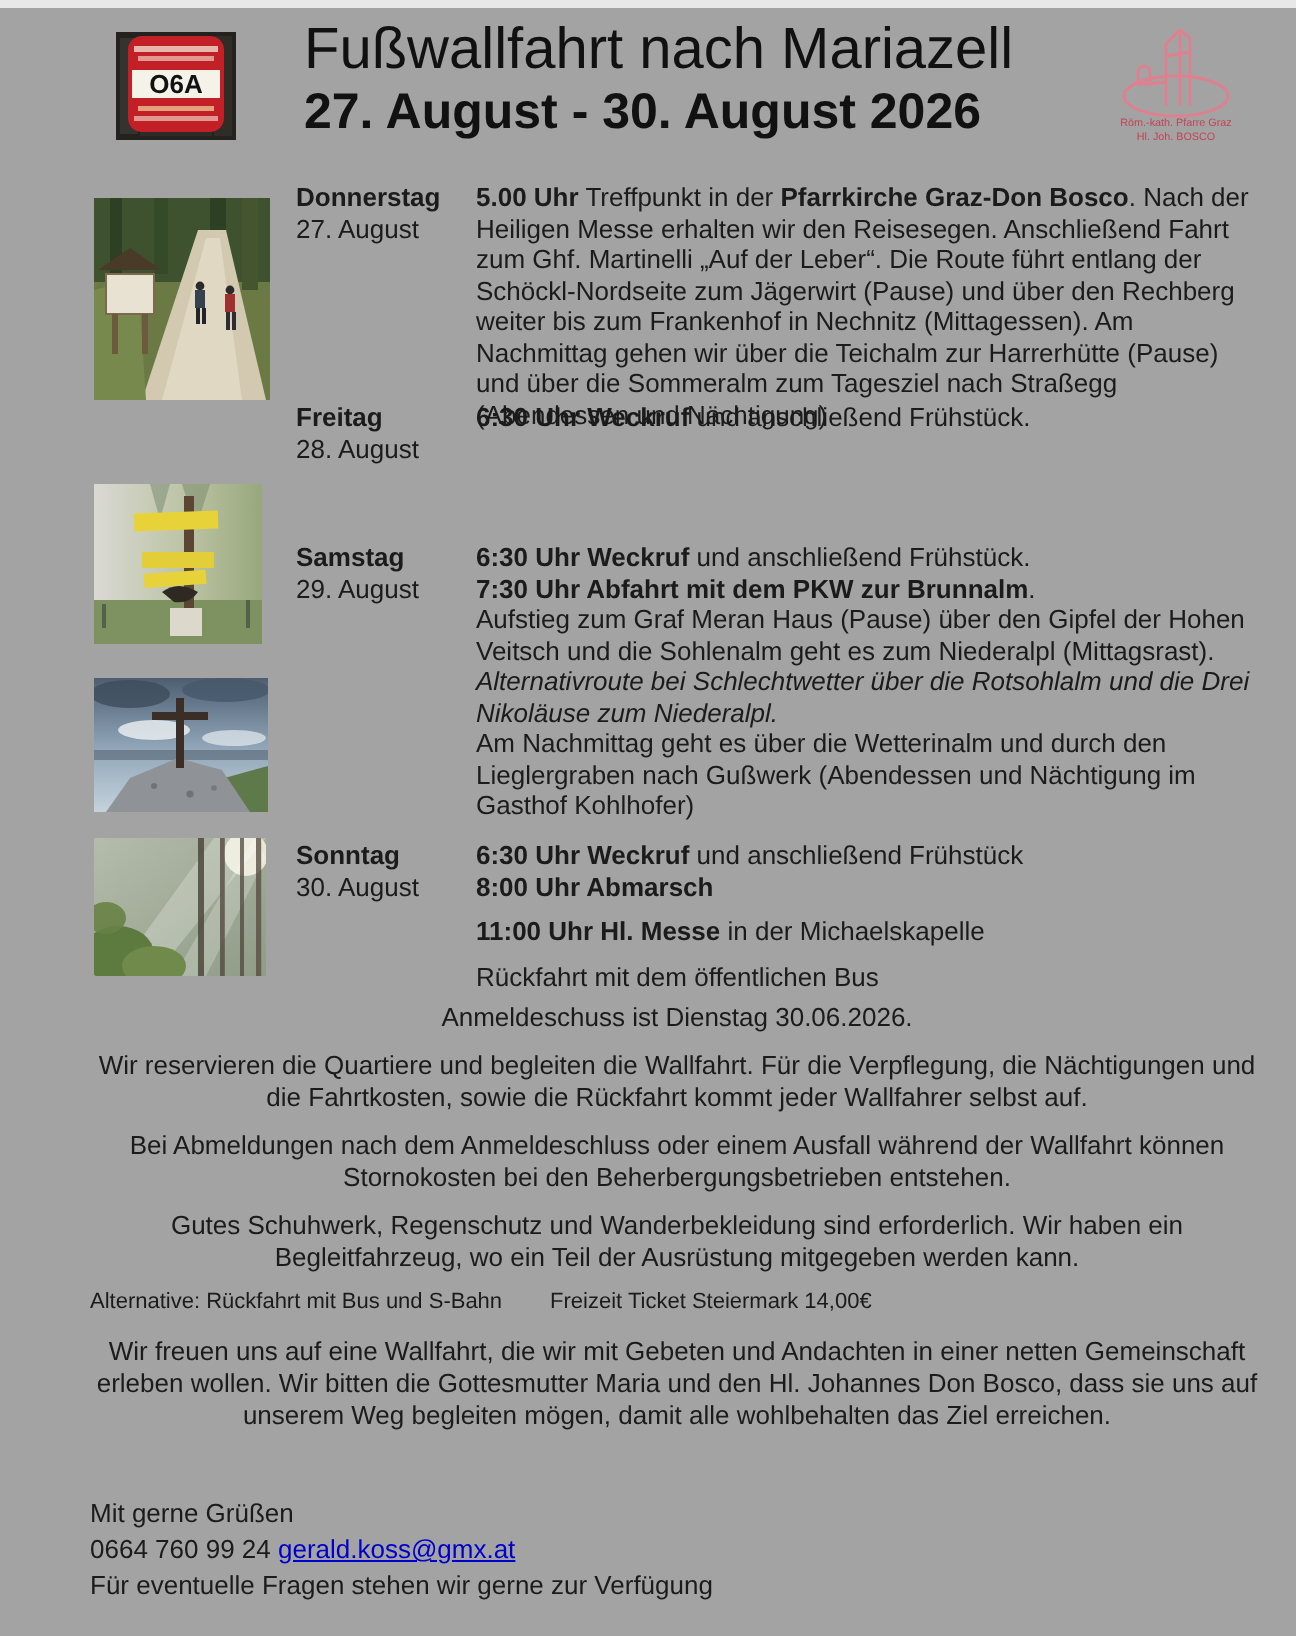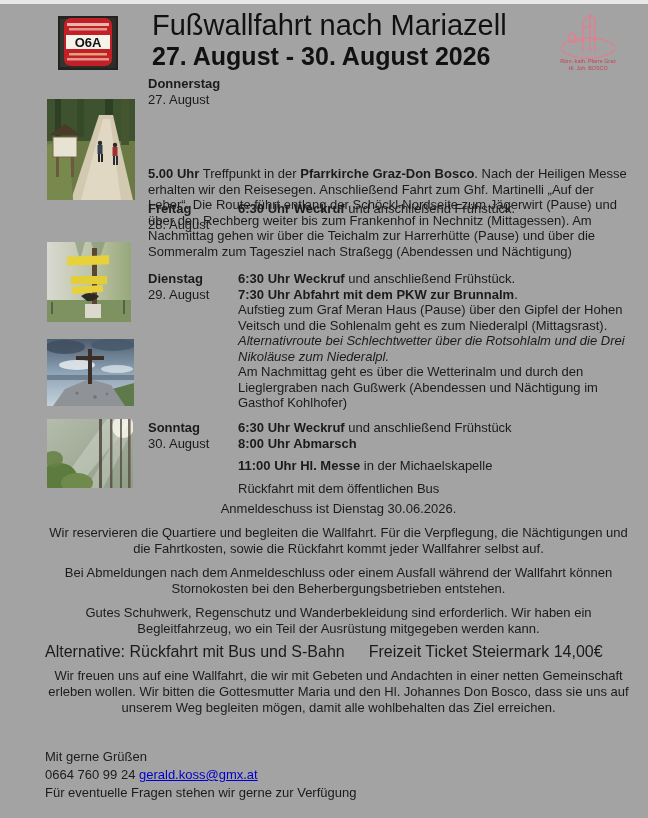--- a/index.html
+++ b/index.html
@@ -18,21 +18,21 @@
   .day-col{flex:0 0 90px;font-size:13px;line-height:15.5px;}
   .day-label{font-weight:700;}
   .day-text{flex:1;font-size:13px;line-height:15.5px;}
   .day-block{margin:0;}
   .day-block.gap{margin-top:7px;}
   .b{font-weight:700;}
   .i{font-style:italic;}
   
   .bottom{position:absolute;left:45px;right:16px;top:497px;font-size:13px;line-height:16px;}
   .bottom p{margin:0 0 8px 0;text-align:center;}
-  .small-note{font-size:16px;line-height:13px;margin:2px 0 10px 0;}
+  .small-note{font-size:11px;line-height:13px;margin:2px 0 10px 0;}
   .small-note .gapspan{display:inline-block;width:24px;}
   
   .footer{position:absolute;left:45px;right:16px;top:744px;font-size:13px;line-height:18px;}
   .name-row{position:relative;}
   .name-right{position:absolute;left:385px;top:0;}
   a.mail{color:#0000cc;text-decoration:underline;}
 </style>
 </head>
 <body>
 
@@ -167,41 +167,41 @@
       <rect x="63" y="0" width="2.4" height="69" fill="#55493e" opacity="0.8"></rect>
       <rect x="73" y="0" width="2" height="69" fill="#4e463c" opacity="0.75"></rect>
       <rect x="81" y="0" width="2.6" height="69" fill="#5a4f42" opacity="0.8"></rect>
       <ellipse cx="12" cy="58" rx="18" ry="14" fill="#5d7a3f"></ellipse>
       <ellipse cx="30" cy="64" rx="16" ry="10" fill="#6f8a4a"></ellipse>
       <ellipse cx="6" cy="40" rx="10" ry="8" fill="#688245" opacity="0.9"></ellipse>
     </svg>
   </div>
 
   <div>
-      <div class="day-row" style="top: 72px; flex-direction: column;">
+      <div class="day-row" style="top: 87px;">
         <div class="day-col">
           <div class="day-label">Donnerstag</div>
           <div class="day-date">27. August</div>
         </div>
         <div class="day-text">
           <div class="day-block"><span class="b">5.00 Uhr</span><span> Treffpunkt in der </span><span class="b">Pfarrkirche Graz-Don Bosco</span><span>. Nach der Heiligen Messe erhalten wir den Reisesegen. Anschließend Fahrt zum Ghf. Martinelli „Auf der Leber“. Die Route führt entlang der Schöckl-Nordseite zum Jägerwirt (Pause) und über den Rechberg weiter bis zum Frankenhof in Nechnitz (Mittagessen). Am Nachmittag gehen wir über die Teichalm zur Harrerhütte (Pause) und über die Sommeralm zum Tagesziel nach Straßegg (Abendessen und Nächtigung)</span></div>
         </div>
       </div>
       <div class="day-row" style="top: 197px;">
         <div class="day-col">
           <div class="day-label">Freitag</div>
           <div class="day-date">28. August</div>
         </div>
         <div class="day-text">
           <div class="day-block"><span class="b">6:30 Uhr Weckruf</span><span> und anschließend Frühstück.</span></div>
         </div>
       </div>
       <div class="day-row" style="top: 267px;">
         <div class="day-col">
-          <div class="day-label">Dienstag</div>
+          <div class="day-label">Samstag</div>
           <div class="day-date">29. August</div>
         </div>
         <div class="day-text">
           <div class="day-block"><span class="b">6:30 Uhr Weckruf</span><span> und anschließend Frühstück.</span></div>
           <div class="day-block"><span class="b">7:30 Uhr Abfahrt mit dem PKW zur Brunnalm</span><span>.</span></div>
           <div class="day-block"><span>Aufstieg zum Graf Meran Haus (Pause) über den Gipfel der Hohen Veitsch und die Sohlenalm geht es zum Niederalpl (Mittagsrast).</span></div>
           <div class="day-block"><span class="i">Alternativroute bei Schlechtwetter über die Rotsohlalm und die Drei Nikoläuse zum Niederalpl.</span></div>
           <div class="day-block"><span>Am Nachmittag geht es über die Wetterinalm und durch den Lieglergraben nach Gußwerk (Abendessen und Nächtigung im Gasthof Kohlhofer)</span></div>
         </div>
       </div>

